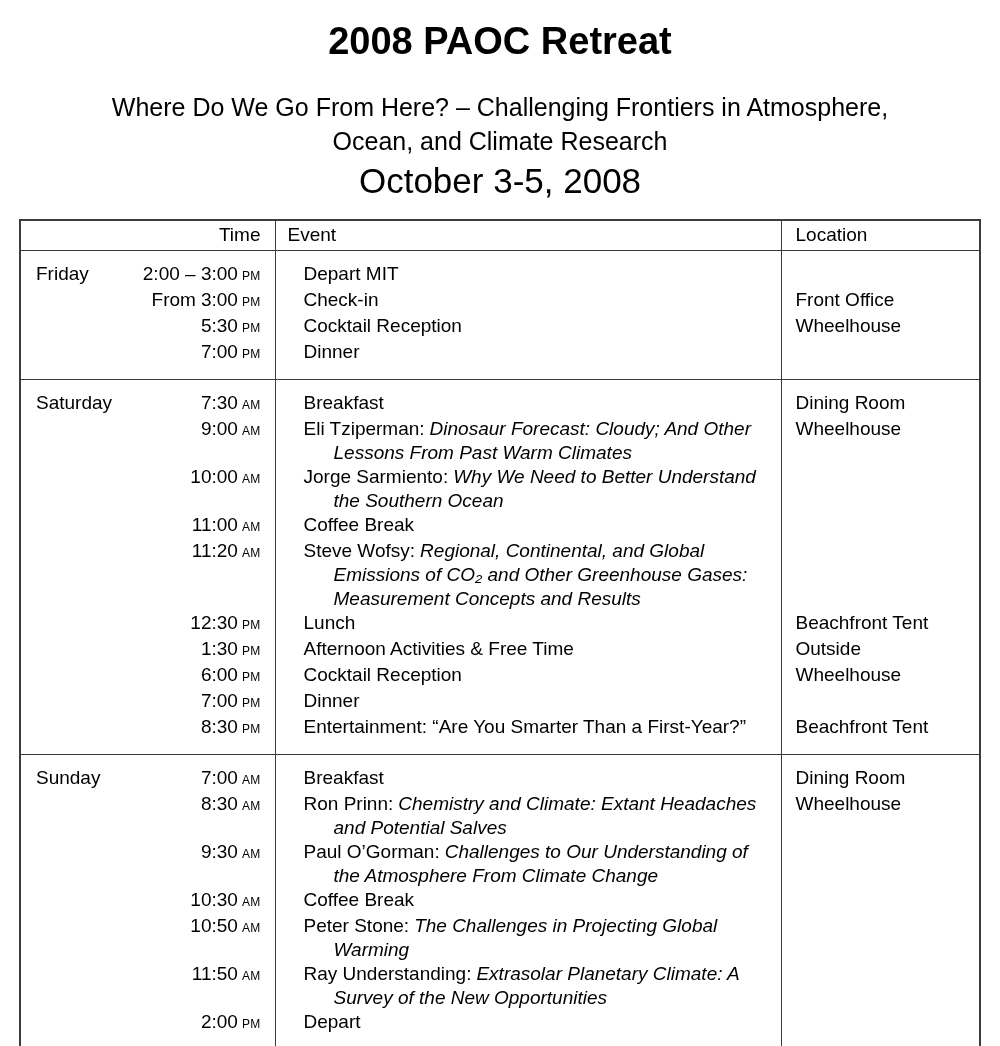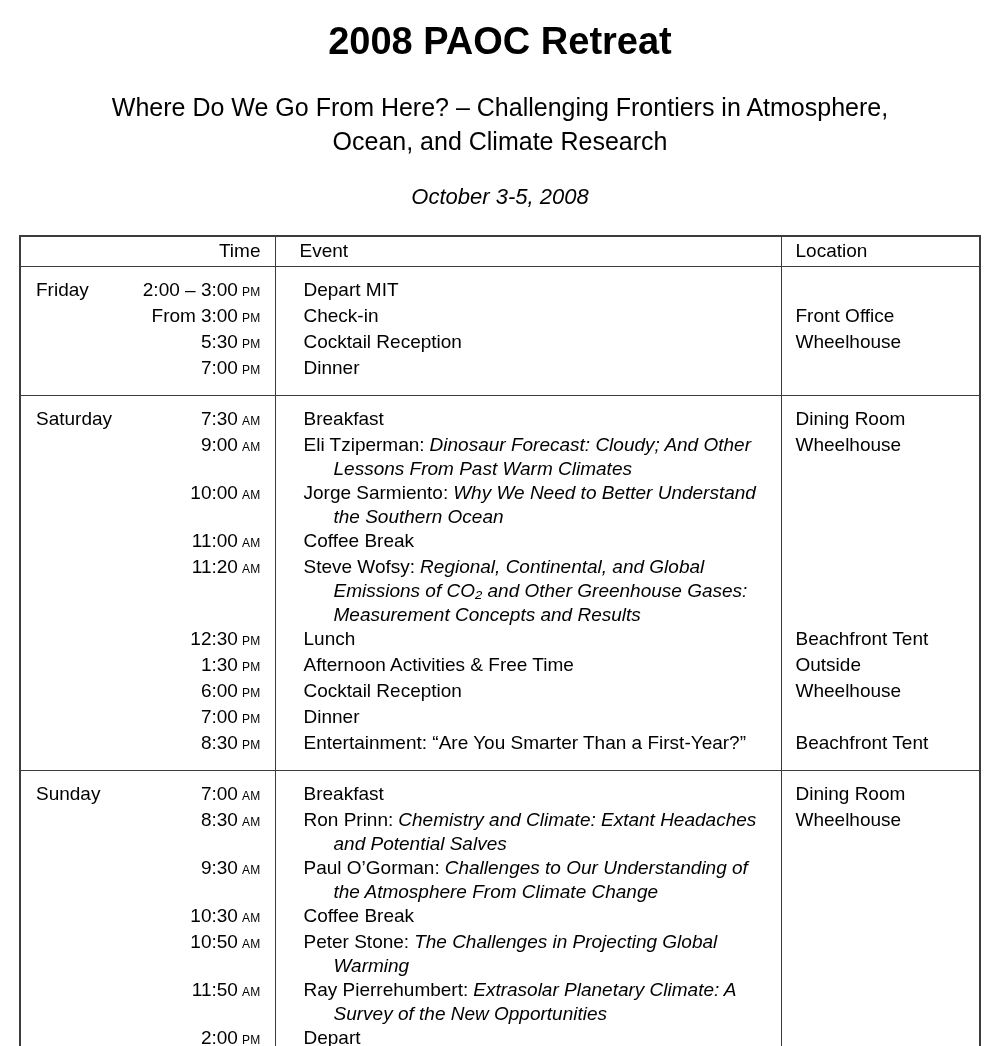--- a/index.html
+++ b/index.html
@@ -21,24 +21,23 @@
     font-weight: bold;
   }
   .subtitle {
     margin: 26px auto 0;
     max-width: 950px;
     font-size: 25px;
     line-height: 34px;
     white-space: pre-line;
   }
   .dates {
-    margin-top: 24px;
-    font-size: 22px;
+    margin-top: 8px;
+    font-size: 35px;
     line-height: 30px;
-    font-style: italic;
   }
 
   table.schedule {
     table-layout: fixed;
     width: 960px;
     margin: 23px auto 0;
     border-collapse: collapse;
     border: 2px solid #3c3c3c;
     font-size: 19px;
     line-height: 24px;
@@ -52,21 +51,21 @@
     font-weight: normal;
     text-align: left;
     padding: 0;
   }
   thead th {
     border-bottom: 1px solid #3c3c3c;
     padding-top: 2px;
     padding-bottom: 3px;
   }
   th.h-time  { text-align: right; padding-right: 14px; border-right: 1px solid #3c3c3c; }
-  th.h-event { padding-left: 24px; }
+  th.h-event { padding-left: 12px; }
   th.h-loc   { padding-left: 14px; border-left: 1px solid #3c3c3c; }
 
   tbody.day-section { border-top: 1px solid #3c3c3c; }
   tbody.day-section tr:first-child td { padding-top: 11px; }
   tbody.day-section tr:last-child  td { padding-bottom: 13px; }
 
   td.c-time {
     text-align: right;
     padding-right: 14px;
     padding-left: 15px;
@@ -248,21 +247,21 @@
       <tr>
         <td class="c-time"><span class="t">10:50</span><span class="ampm">AM</span></td>
         <td class="c-event">
           <div class="ev"><span class="speaker">Peter Stone:</span><i class="talk-title">The Challenges in Projecting Global Warming</i></div>
         </td>
         <td class="c-loc"></td>
       </tr>
       <tr>
         <td class="c-time"><span class="t">11:50</span><span class="ampm">AM</span></td>
         <td class="c-event">
-          <div class="ev"><span class="speaker">Ray Pierrehumbert:</span><i class="talk-title">Extrasolar Planetary Climate: A Survey of the New Opportunities</i></div>
+          <div class="ev"><span class="speaker">Ray Understanding:</span><i class="talk-title">Extrasolar Planetary Climate: A Survey of the New Opportunities</i></div>
         </td>
         <td class="c-loc"></td>
       </tr>
       <tr>
         <td class="c-time"><span class="t">2:00</span><span class="ampm">PM</span></td>
         <td class="c-event">
           <div class="ev"><span class="plain">Depart</span></div>
         </td>
         <td class="c-loc"></td>
       </tr>

